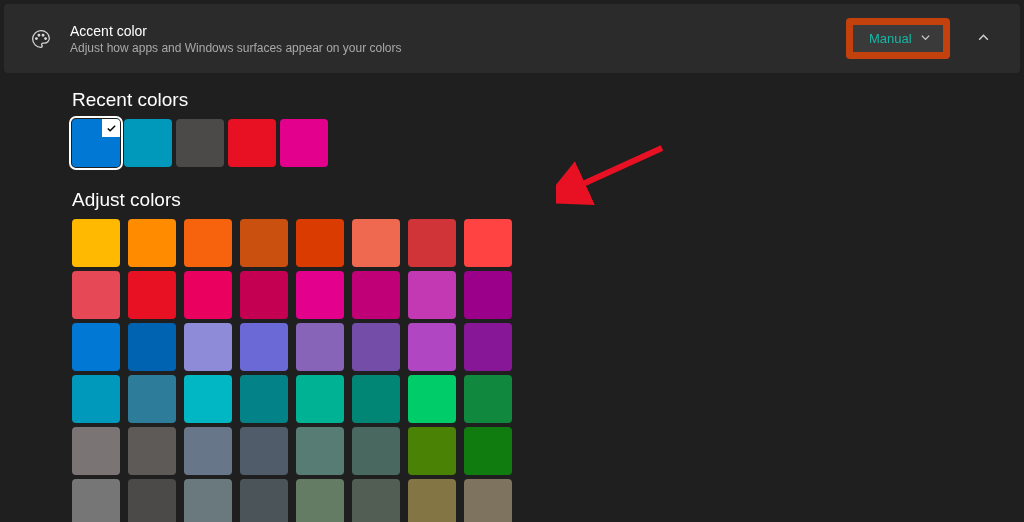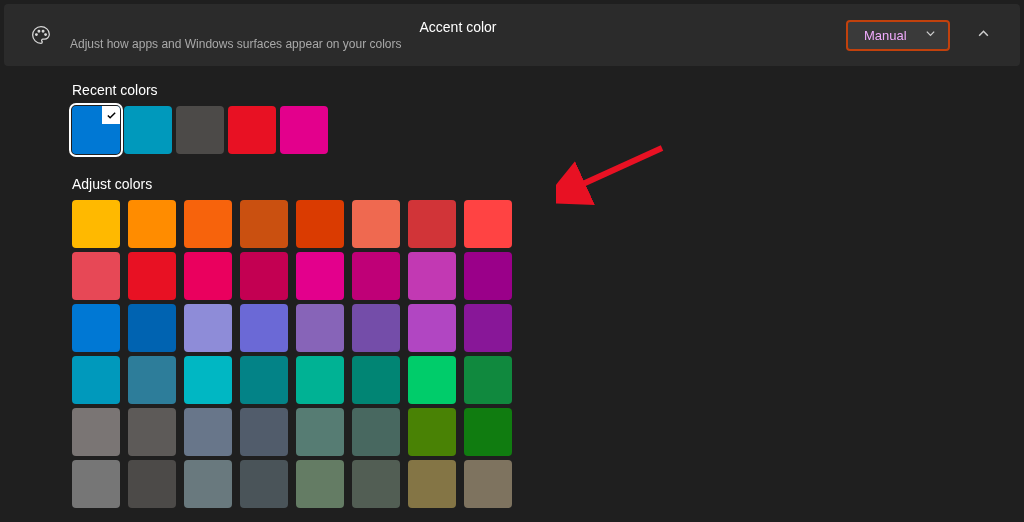--- a/index.html
+++ b/index.html
@@ -31,37 +31,36 @@
       margin-right: 18px;
       color: #d8d8d8;
     }
     .header-text {
       flex: 1;
     }
     .title {
       font-size: 14px;
       font-weight: 400;
       color: #ffffff;
-      text-align: center;
     }
     .subtitle {
       font-size: 12px;
       color: #a9a9a9;
       margin-top: 2px;
     }
     .mode-dropdown {
       display: flex;
       align-items: flex-start;
       background: #3a3a3a;
-      border: 2px solid #c2410c;
+      border: 7px solid #c2410c;
       border-radius: 4px;
       padding: 6px 12px 6px 16px;
       min-width: 104px;
       font-size: 13px;
-      color: #f0abfc;
+      color: #14b8a6;
       cursor: pointer;
     }
     .mode-dropdown span.label {
       flex: 1;
     }
     .chevron {
       width: 12px;
       height: 12px;
       display: flex;
       align-items: center;
@@ -75,21 +74,21 @@
       align-items: center;
       justify-content: center;
       margin-left: 16px;
       cursor: pointer;
       color: #cfcfcf;
     }
     .content {
       padding: 16px 20px 16px 72px;
     }
     .section-label {
-      font-size: 14px;
+      font-size: 19px;
       color: #ffffff;
       margin-bottom: 8px;
     }
     .swatch-row {
       display: flex;
       gap: 4px;
       margin-bottom: 22px;
     }
     .swatch-grid {
       display: grid;

